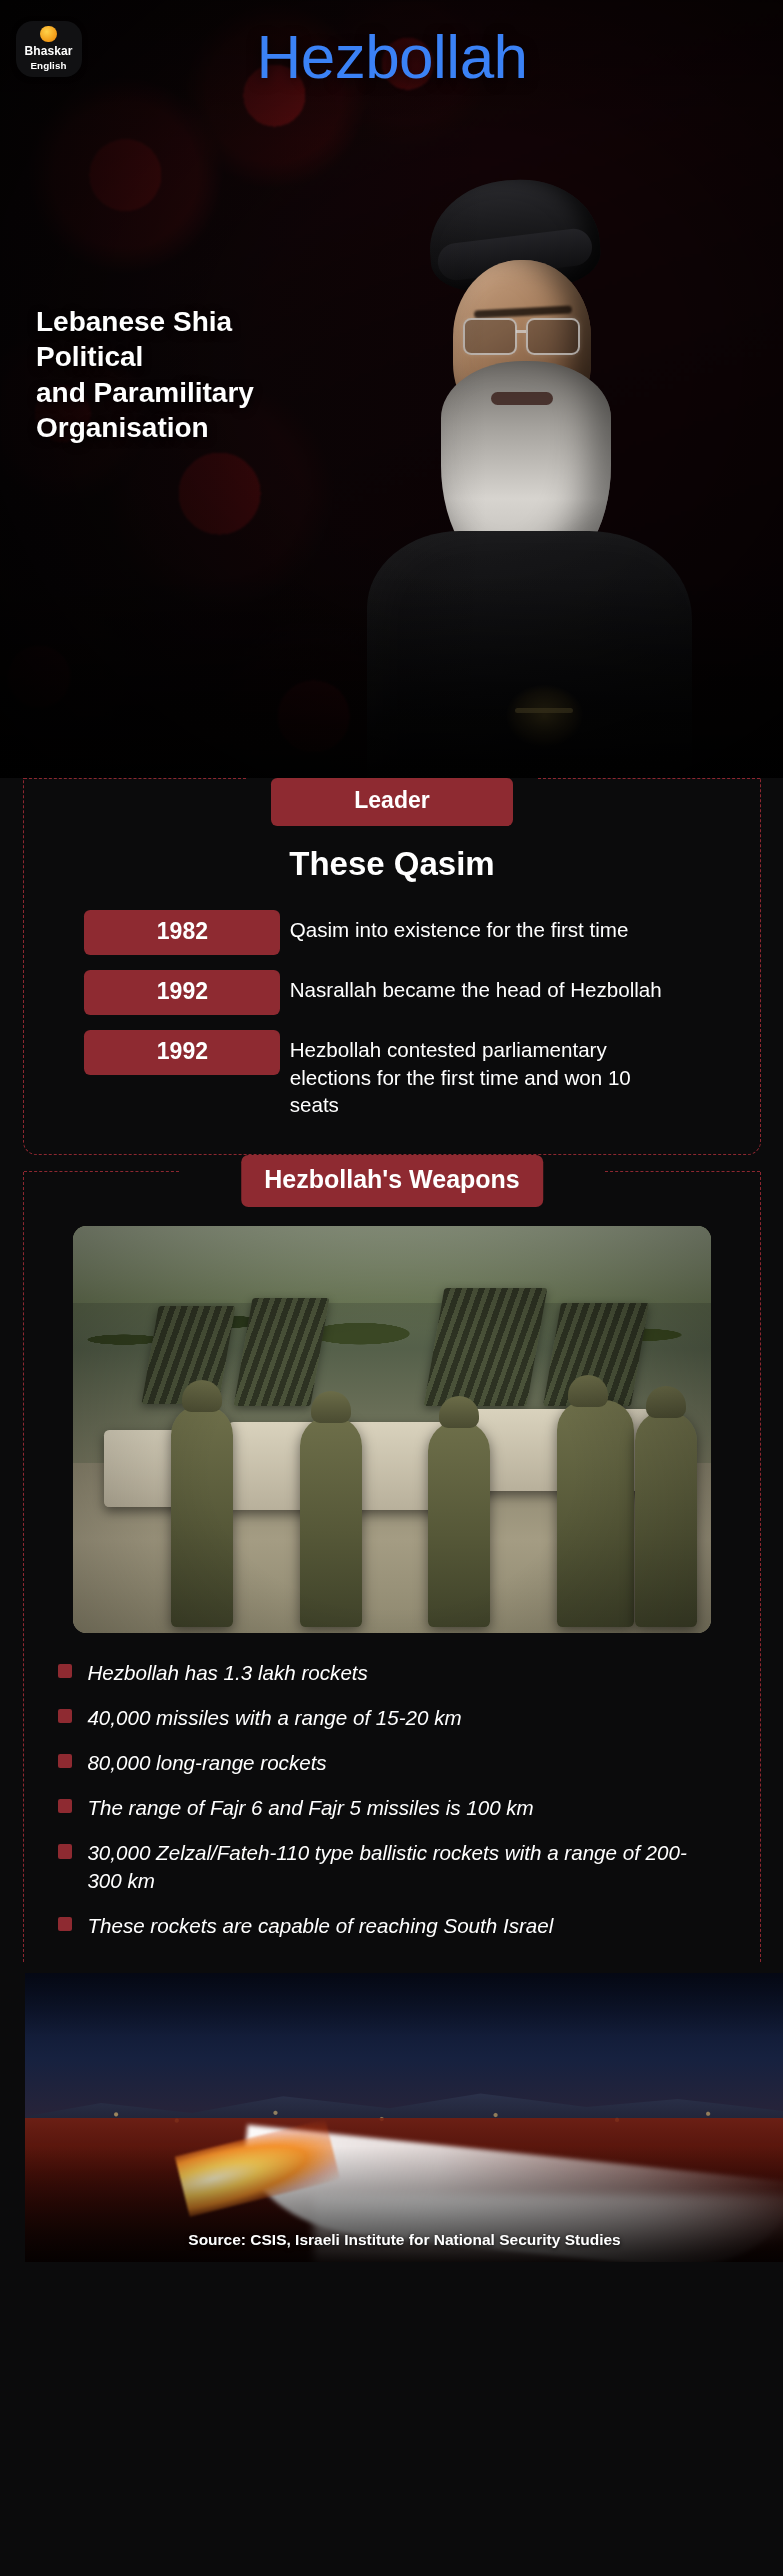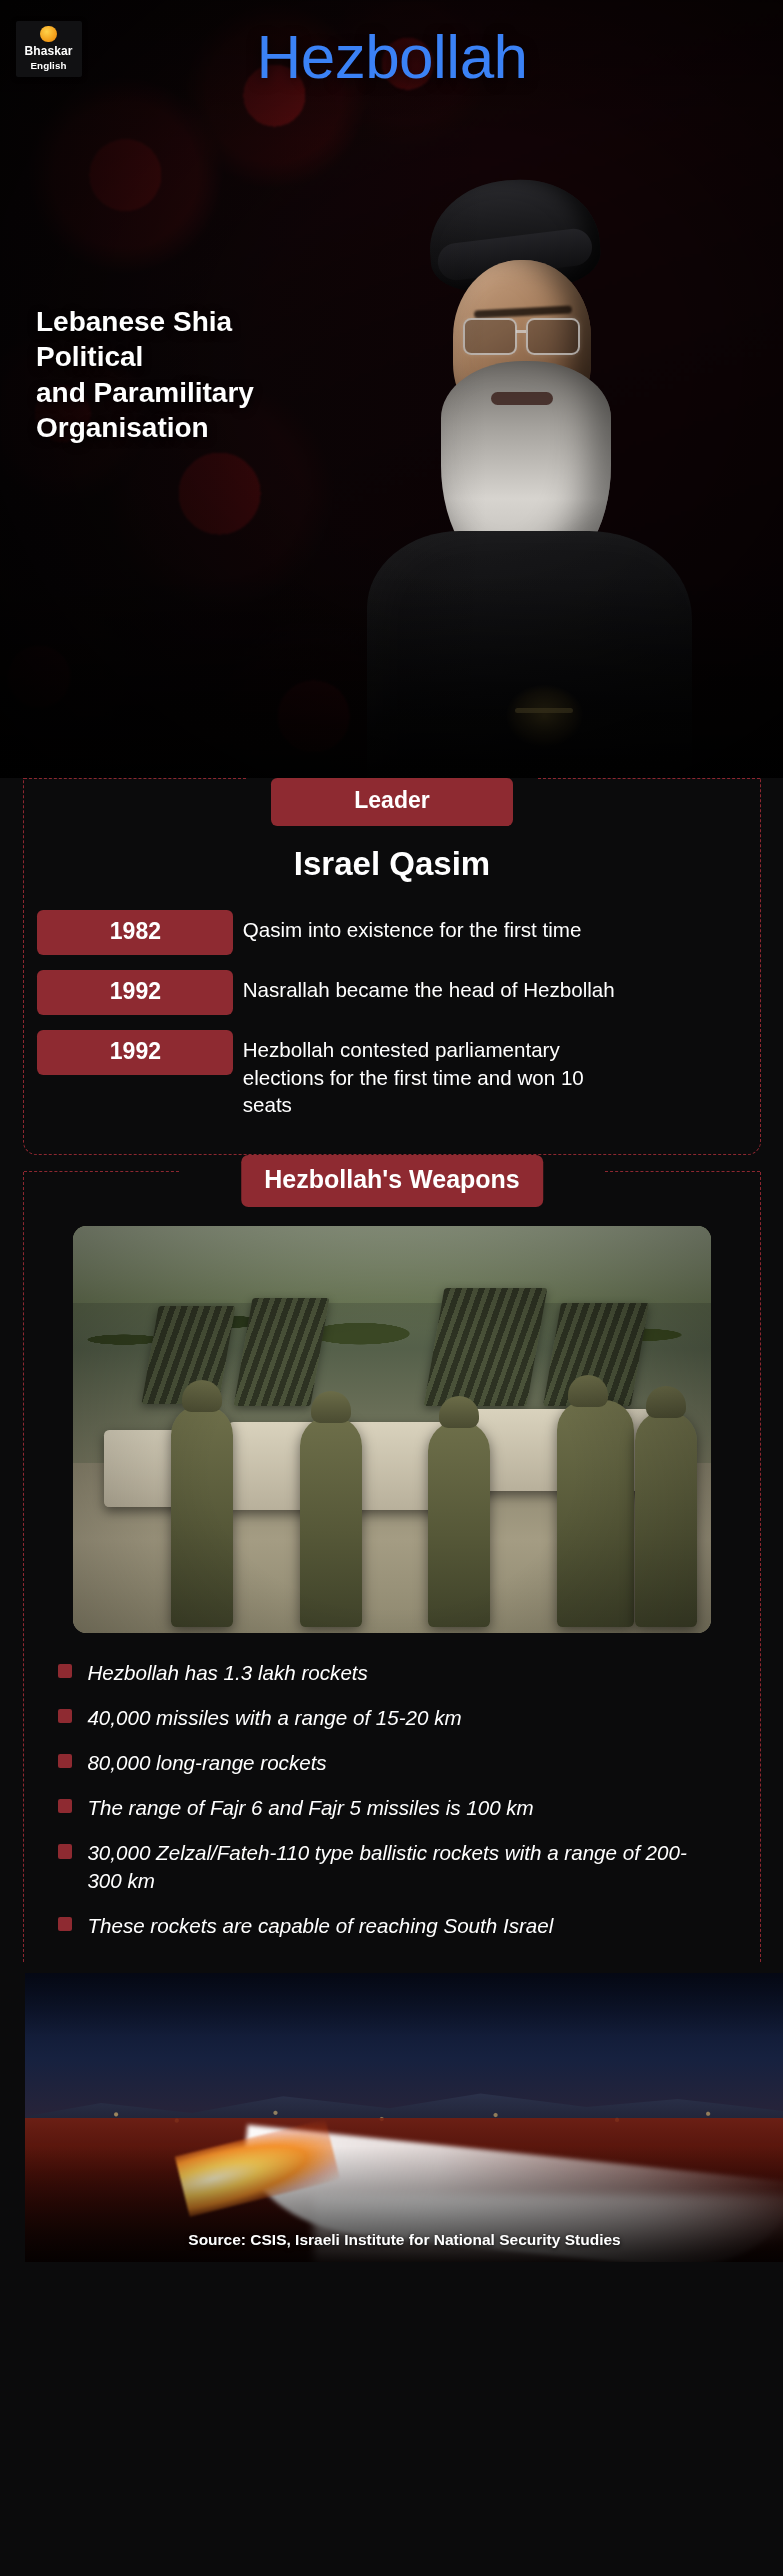--- a/index.html
+++ b/index.html
@@ -142,21 +142,21 @@
     background: rgba(220,195,110,0.55);
     border-radius: 3.1px;
     filter: blur(0.6px);
   }
 
   .logo-badge {
     position: absolute;
     left: 15.5px; top: 20.6px;
     width: 66px; height: 56px;
     background: #111113;
-    border-radius: 2px;
+    border-radius: 17px;
     display: flex;
     flex-direction: column;
     align-items: center;
     justify-content: center;
     gap: 2.1px;
     box-shadow: 0 1px 5.2px rgba(0,0,0,0.6);
   }
   .logo-sun {
     width: 16.5px; height: 16.5px;
     border-radius: 50%;
@@ -257,20 +257,21 @@
   .tl-year {
     flex: 0 0 auto;
     width: 196px;
     background: #8e2a31;
     color: #fff;
     font-size: 23px;
     font-weight: bold;
     text-align: center;
     border-radius: 6.2px;
     padding: 8.2px 0 9.3px;
+    margin-left: 47px;
   }
   .tl-text {
     color: #ffffff;
     font-size: 20.6px;
     line-height: 1.32;
     padding-top: 6.2px;
     font-weight: 500;
   }
 
   
@@ -514,21 +515,21 @@
 Political
 and Paramilitary
 Organisation</div>
   </div>
 
   <div class="body-wrap">
     <div class="dashed-panel">
       <div class="dashed-top"></div>
 
       <div class="pill leader-pill">Leader</div>
-      <div class="leader-name">Israel Qasim</div>
+      <div class="leader-name">These Qasim</div>
 
       <div class="timeline">
         <div class="tl-row">
           <div class="tl-year">1982</div>
           <div class="tl-text">Qasim into existence for the first time</div>
         </div>
         <div class="tl-row">
           <div class="tl-year">1992</div>
           <div class="tl-text" style="max-width:381px">Nasrallah became the head of Hezbollah</div>
         </div>

